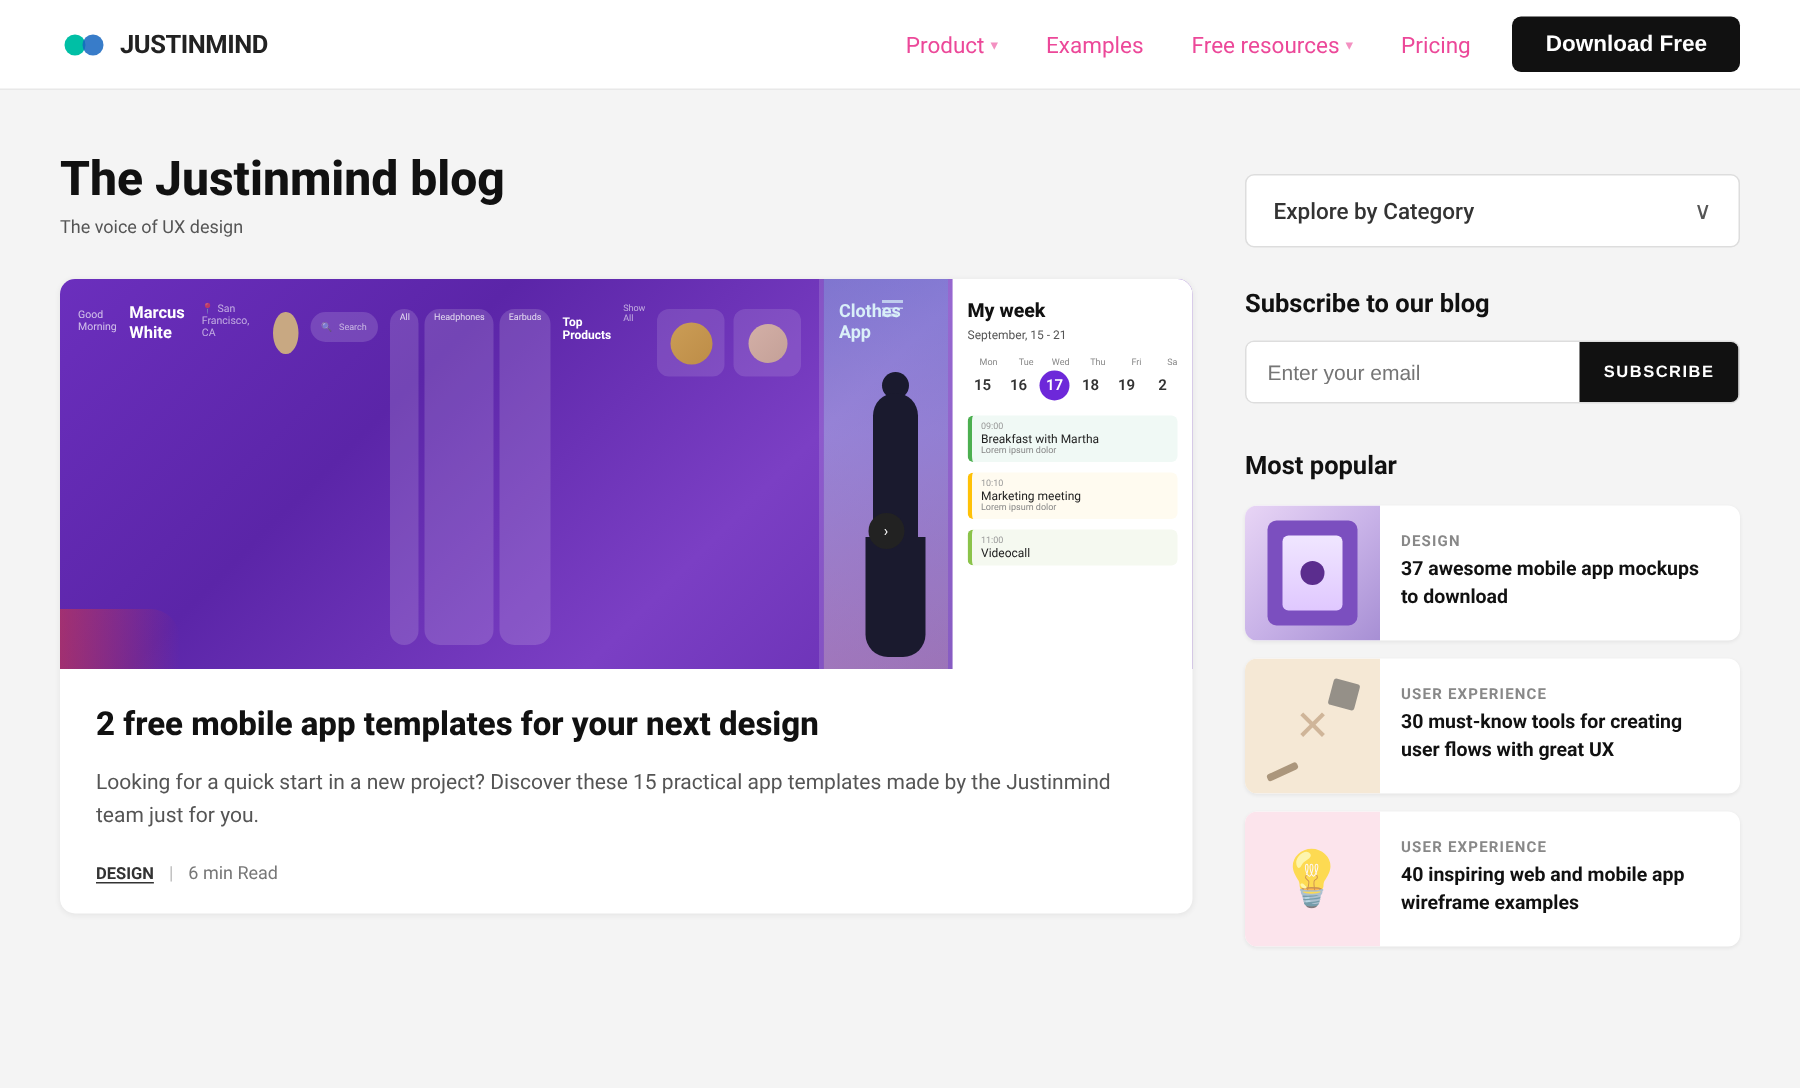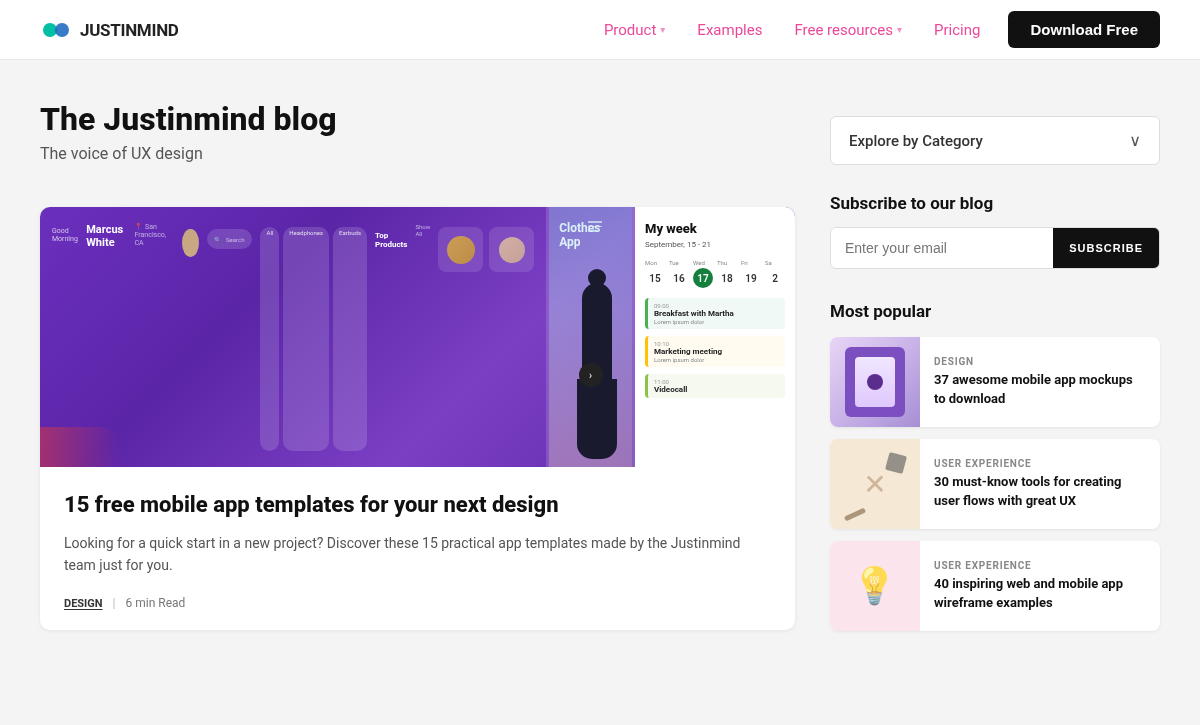--- a/index.html
+++ b/index.html
@@ -76,23 +76,23 @@
       flex: 1;
       min-width: 0;
     }
     .blog-title {
       font-size: 32px;
       font-weight: 800;
       color: #111;
       margin-bottom: 6px;
     }
     .blog-subtitle {
-      font-size: 16px;
+      font-size: 12px;
       color: #555;
-      margin-bottom: 44px;
+      margin-bottom: 28px;
     }
 
     
     .featured-card {
       background: #fff;
       border-radius: 10px;
       overflow: hidden;
       box-shadow: 0 1px 4px rgba(0,0,0,0.07);
     }
     .featured-image {
@@ -238,53 +238,53 @@
       color: #555;
       margin-bottom: 6px;
     }
     .fi-day-row {
       display: flex;
       gap: 4px;
       margin-bottom: 6px;
     }
     .fi-day {
       flex: 1;
-      text-align: left;
+      text-align: right;
     }
     .fi-day-label {
       font-size: 6px;
       color: #888;
     }
     .fi-day-num {
       font-size: 10px;
       color: #333;
       font-weight: 600;
       width: 20px;
       height: 20px;
       display: flex;
       align-items: center;
       justify-content: center;
       margin: 2px auto 0;
       border-radius: 50%;
     }
     .fi-day-num.active {
-      background: #15803d;
+      background: #6d28d9;
       color: #fff;
     }
     .fi-event {
       background: #f0f9f5;
       border-left: 3px solid #4CAF50;
       border-radius: 4px;
       padding: 4px 6px;
       margin-bottom: 3px;
     }
     .fi-event-title {
       font-size: 8px;
       color: #222;
-      font-weight: 700;
+      font-weight: 400;
     }
     .fi-event-sub {
       font-size: 6px;
       color: #888;
     }
     .fi-event-time {
       font-size: 6px;
       color: #999;
     }
     .fi-event.yellow { background: #fffbf0; border-color: #FFC107; }
@@ -637,21 +637,21 @@
             <div class="fi-event-sub">Lorem ipsum dolor</div>
           </div>
           <div class="fi-event light-green">
             <div class="fi-event-time">11:00</div>
             <div class="fi-event-title">Videocall</div>
           </div>
         </div>
       </div>
 
       <div class="featured-body">
-        <h2 class="featured-headline">15 free mobile app templates for your next design</h2>
+        <h2 class="featured-headline">2 free mobile app templates for your next design</h2>
         <p class="featured-desc">Looking for a quick start in a new project? Discover these 15 practical app templates made by the Justinmind team just for you.</p>
         <div class="featured-meta">
           <span class="tag-design">DESIGN</span>
           <span class="meta-sep">|</span>
           <span class="meta-read">6 min Read</span>
         </div>
       </div>
     </article>
   </main>
 

